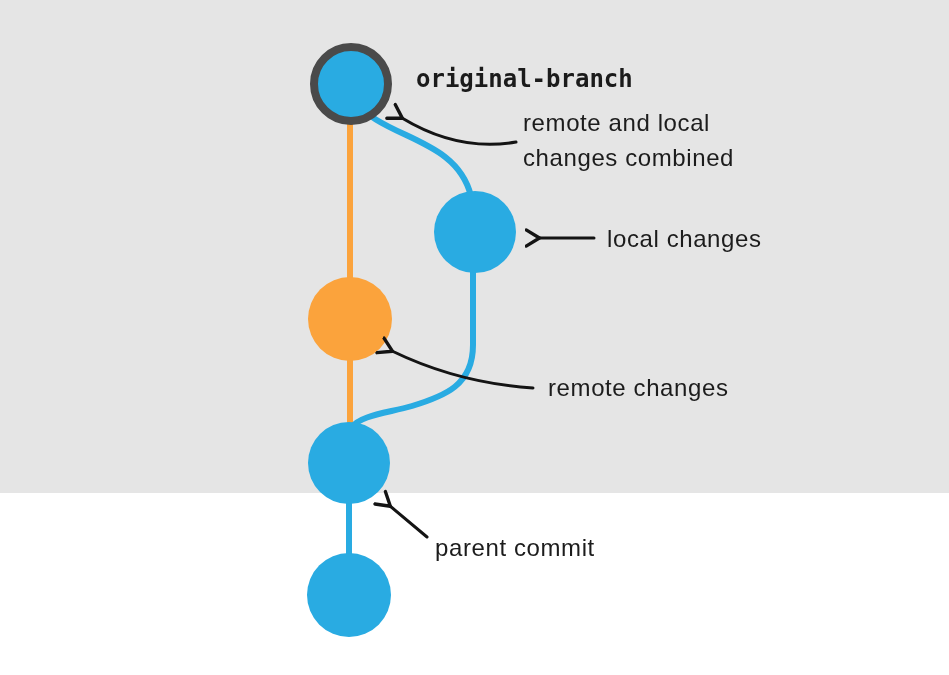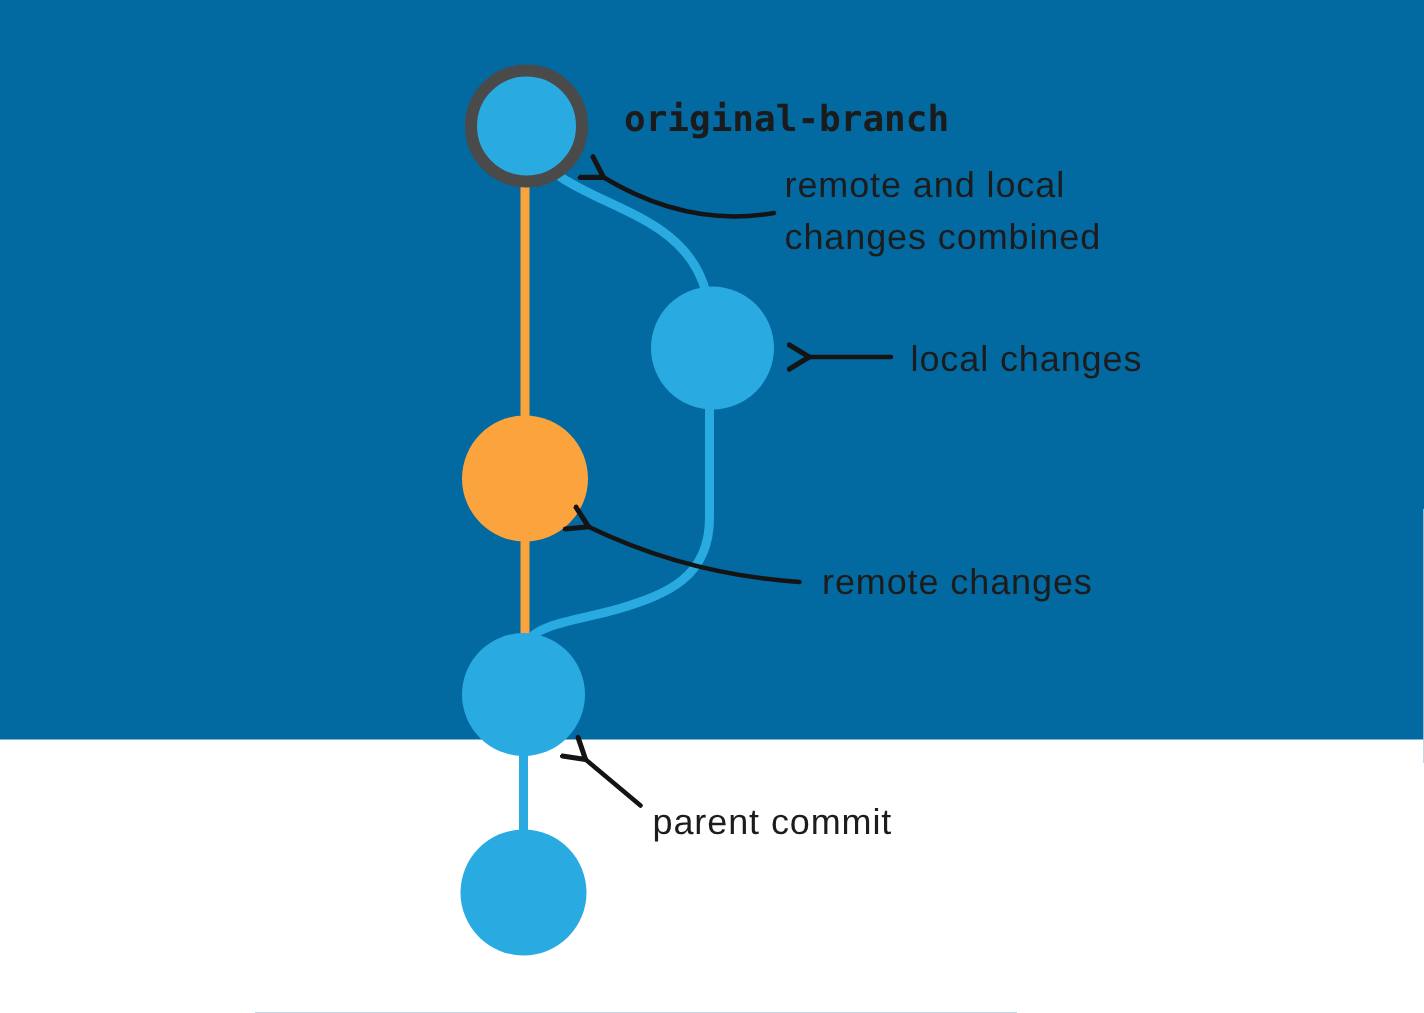--- a/index.html
+++ b/index.html
@@ -8,21 +8,21 @@
     background: #ffffff;
     width: 949px;
     height: 675px;
     overflow: hidden;
     font-family: "Liberation Sans", sans-serif;
   }
   .stage {
     position: relative;
     width: 949px;
     height: 493px;
-    background: #0369a1;
+    background: #e5e5e5;
   }
   svg { display: block; }
   .branch-name {
     font-family: "DejaVu Sans Mono", monospace;
     font-size: 24px;
     font-weight: 600;
     fill: #1b1b1b;
   }
   .annotation {
     font-family: "Liberation Sans", sans-serif;

